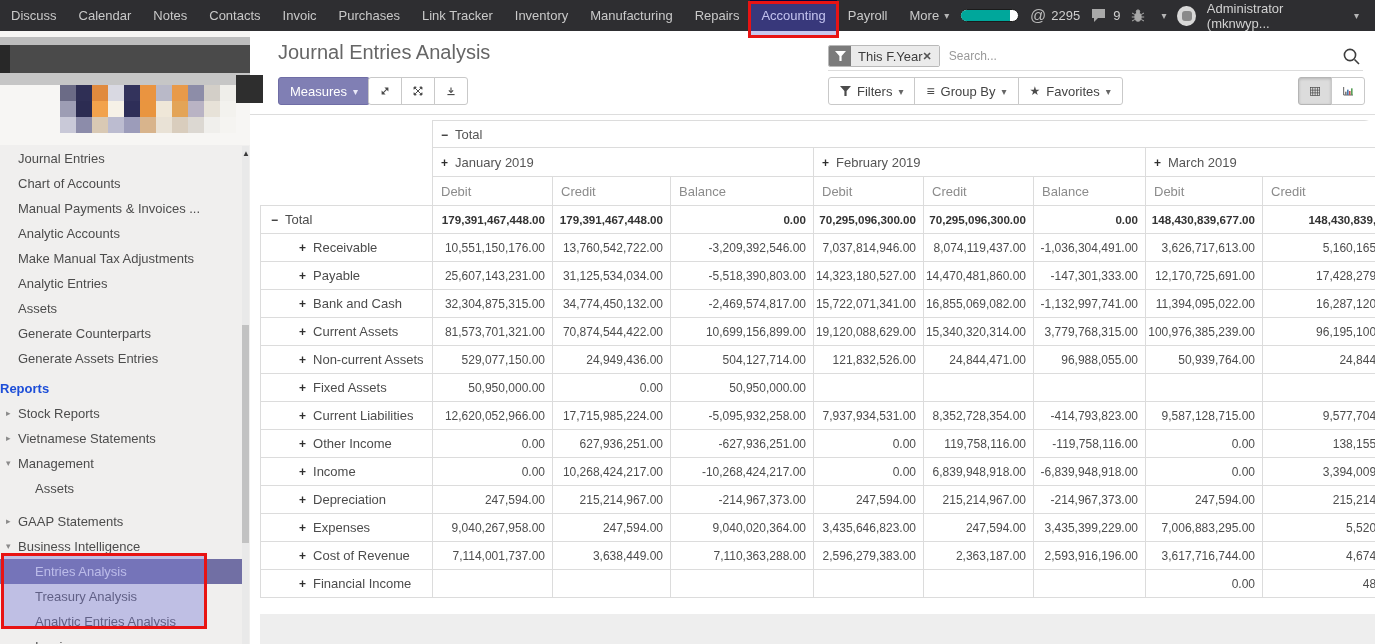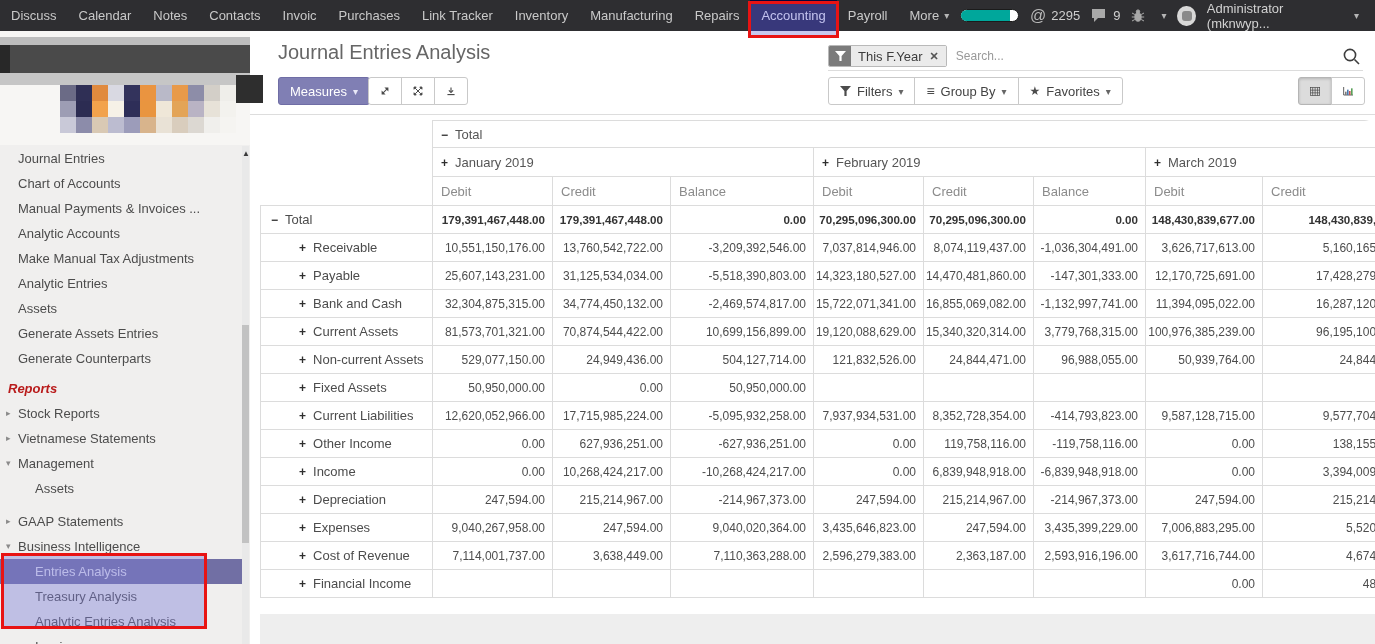--- a/index.html
+++ b/index.html
@@ -46,21 +46,21 @@
   #stripe-b-capL { position:absolute; top:14px; left:0; width:10px; height:28px; background:#282828; }
   #stripe-c { top:42px; height:12px; background:#c6c6c6; }
   #mosaic { position:absolute; left:60px; top:54px; }
   #mosaic div { position:absolute; width:16px; height:16px; }
   #stripe-b-capR { position:absolute; top:75px; left:236px; width:27px; height:28px;
     background:#2e2e2e; z-index:20; }
 
   #side-menu { position:absolute; top:115px; left:0; width:250px; }
   .side-item { height:25px; line-height:25px; font-size:13px; color:#4c4c4c;
     padding-left:18px; position:relative; cursor:pointer; white-space:nowrap; }
-  .side-item.section { color:#b91c1c; font-weight:bold; padding-left:8px;font-style:italic; }
+  .side-item.section { color:#1d4ed8; font-weight:bold; padding-left:0; }
   .side-item.child { padding-left:35px; }
   .side-item .tri { position:absolute; left:6px; top:0; font-size:9px; color:#8a8a8a; }
   .side-item.selected { background:#716fa4; color:#e9e9f6; width:245px; }
   .gap5 { margin-top:5px; } .gap8 { margin-top:8px; }
 
   #side-scroll-track { position:absolute; top:115px; left:242px; width:7px;
     height:498px; background:#e9e9e9; }
   #side-scroll-arrow { position:absolute; top:118px; left:241px; width:10px;
     font-size:8px; color:#3a3a3a; text-align:center; cursor:pointer; }
   #side-scroll-thumb { position:absolute; top:294px; left:242px; width:7px;
@@ -87,21 +87,21 @@
   #icon-group .btn:first-child { border-radius:3px 0 0 3px; margin-left:0; }
   #icon-group .btn:last-child { border-radius:0 3px 3px 0; }
 
   #search-bar { position:absolute; left:578px; top:11px; right:12px; height:29px;
     border-bottom:1px solid #dcdcdc; display:flex; align-items:center; }
   .facet { display:flex; align-items:stretch; border:1px solid #b9b9b9;
     border-radius:2px; overflow:hidden; height:22px; font-size:13px; cursor:pointer; }
   .facet-icon { width:22px; background:#7b7b7b; display:flex; align-items:center;
     justify-content:center; }
   .facet-body { background:#ebebeb; display:flex; align-items:center; padding:0 7px;
-    color:#3c3c3c; gap:7px; }
+    color:#3c3c3c; }
   .facet-remove { font-size:11px; color:#555; font-weight:bold; cursor:pointer; }
   #search-placeholder { color:#999; font-size:12px; margin-left:9px; flex:1; }
   #magnifier { margin-right:2px; cursor:pointer; }
 
   #filter-group { position:absolute; left:578px; top:46px; display:flex; }
   #filter-group .btn { border-radius:0; margin-left:-1px; gap:6px; }
   #filter-group .btn:first-child { border-radius:3px 0 0 3px; margin-left:0; }
   #filter-group .btn:last-child { border-radius:0 3px 3px 0; }
   .btn .caret { font-size:10px; color:#666; }
   .star-glyph { color:#4c4c4c; font-size:12px; }
@@ -256,22 +256,22 @@
       </div>
   </div>
   <div id="side-menu">
       <div class="side-item "><span>Journal Entries</span></div>
       <div class="side-item "><span>Chart of Accounts</span></div>
       <div class="side-item "><span>Manual Payments &amp; Invoices ...</span></div>
       <div class="side-item "><span>Analytic Accounts</span></div>
       <div class="side-item "><span>Make Manual Tax Adjustments</span></div>
       <div class="side-item "><span>Analytic Entries</span></div>
       <div class="side-item "><span>Assets</span></div>
+      <div class="side-item "><span>Generate Counterparts</span></div>
       <div class="side-item "><span>Generate Assets Entries</span></div>
-      <div class="side-item "><span>Generate Counterparts</span></div>
       <div class="side-item section gap5"><span>Reports</span></div>
       <div class="side-item group"><span class="tri">▸</span><span>Stock Reports</span></div>
       <div class="side-item group"><span class="tri">▸</span><span>Vietnamese Statements</span></div>
       <div class="side-item group"><span class="tri">▾</span><span>Management</span></div>
       <div class="side-item child"><span>Assets</span></div>
       <div class="side-item group gap8"><span class="tri">▸</span><span>GAAP Statements</span></div>
       <div class="side-item group"><span class="tri">▾</span><span>Business Intelligence</span></div>
       <div class="side-item child selected"><span>Entries Analysis</span></div>
       <div class="side-item child"><span>Treasury Analysis</span></div>
       <div class="side-item child"><span>Analytic Entries Analysis</span></div>

